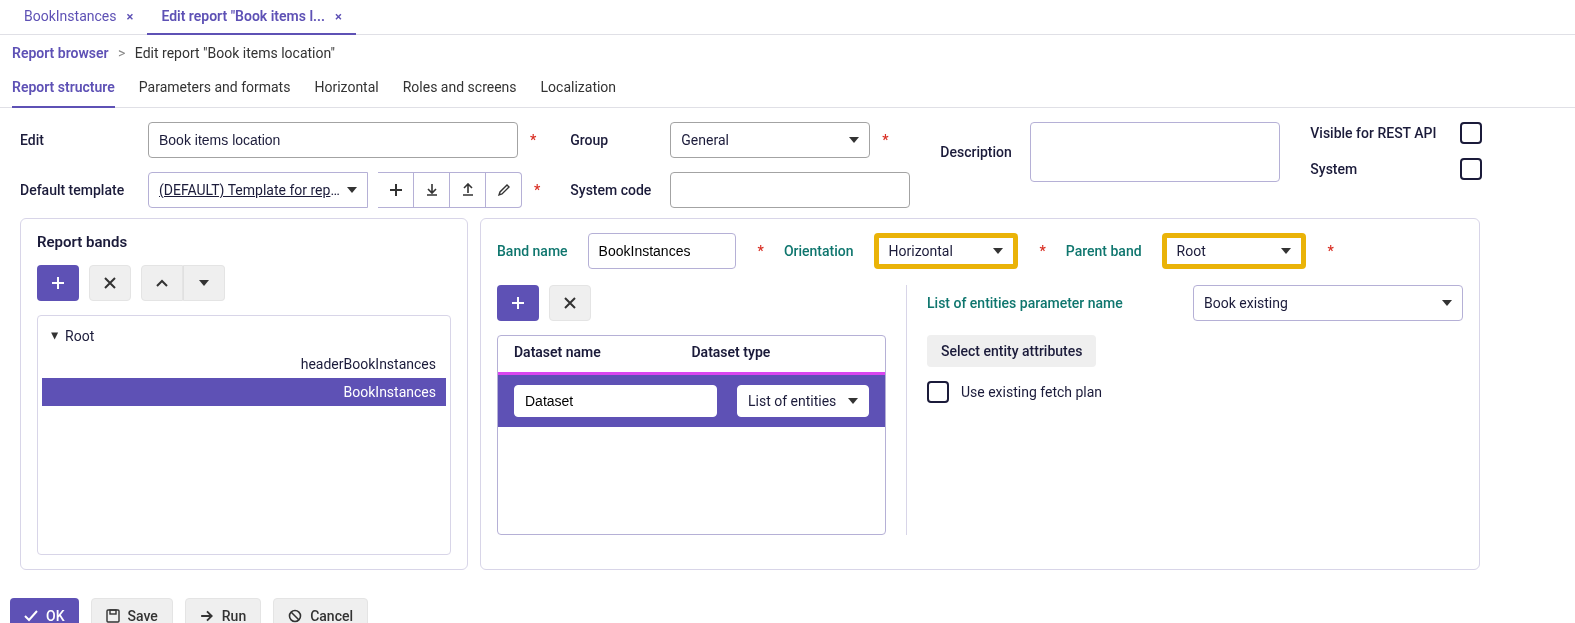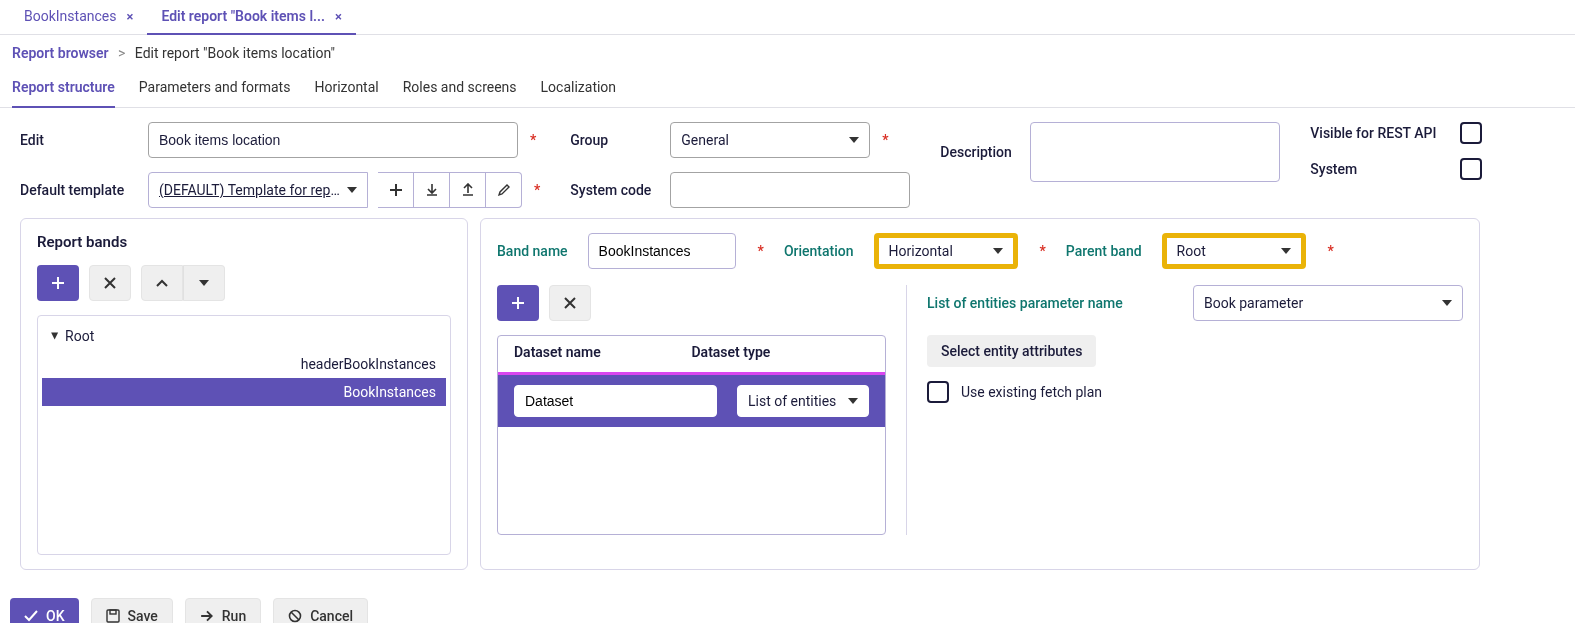--- a/index.html
+++ b/index.html
@@ -422,21 +422,21 @@
               <span class="caret-down"></span>
             </div>
           </div>
         </div>
       </div>
 
       <div class="right-side">
         <div class="inline-row">
           <span class="small-label">List of entities parameter name</span>
           <div class="wide-select">
-            <span>Book parameter</span>
+            <span>Book existing</span>
             <span class="caret-down"></span>
           </div>
         </div>
         <div class="action-btn">Select entity attributes</div>
         <div class="check-row">
           <span class="checkbox"></span>
           <span>Use existing fetch plan</span>
         </div>
       </div>
     </div>

